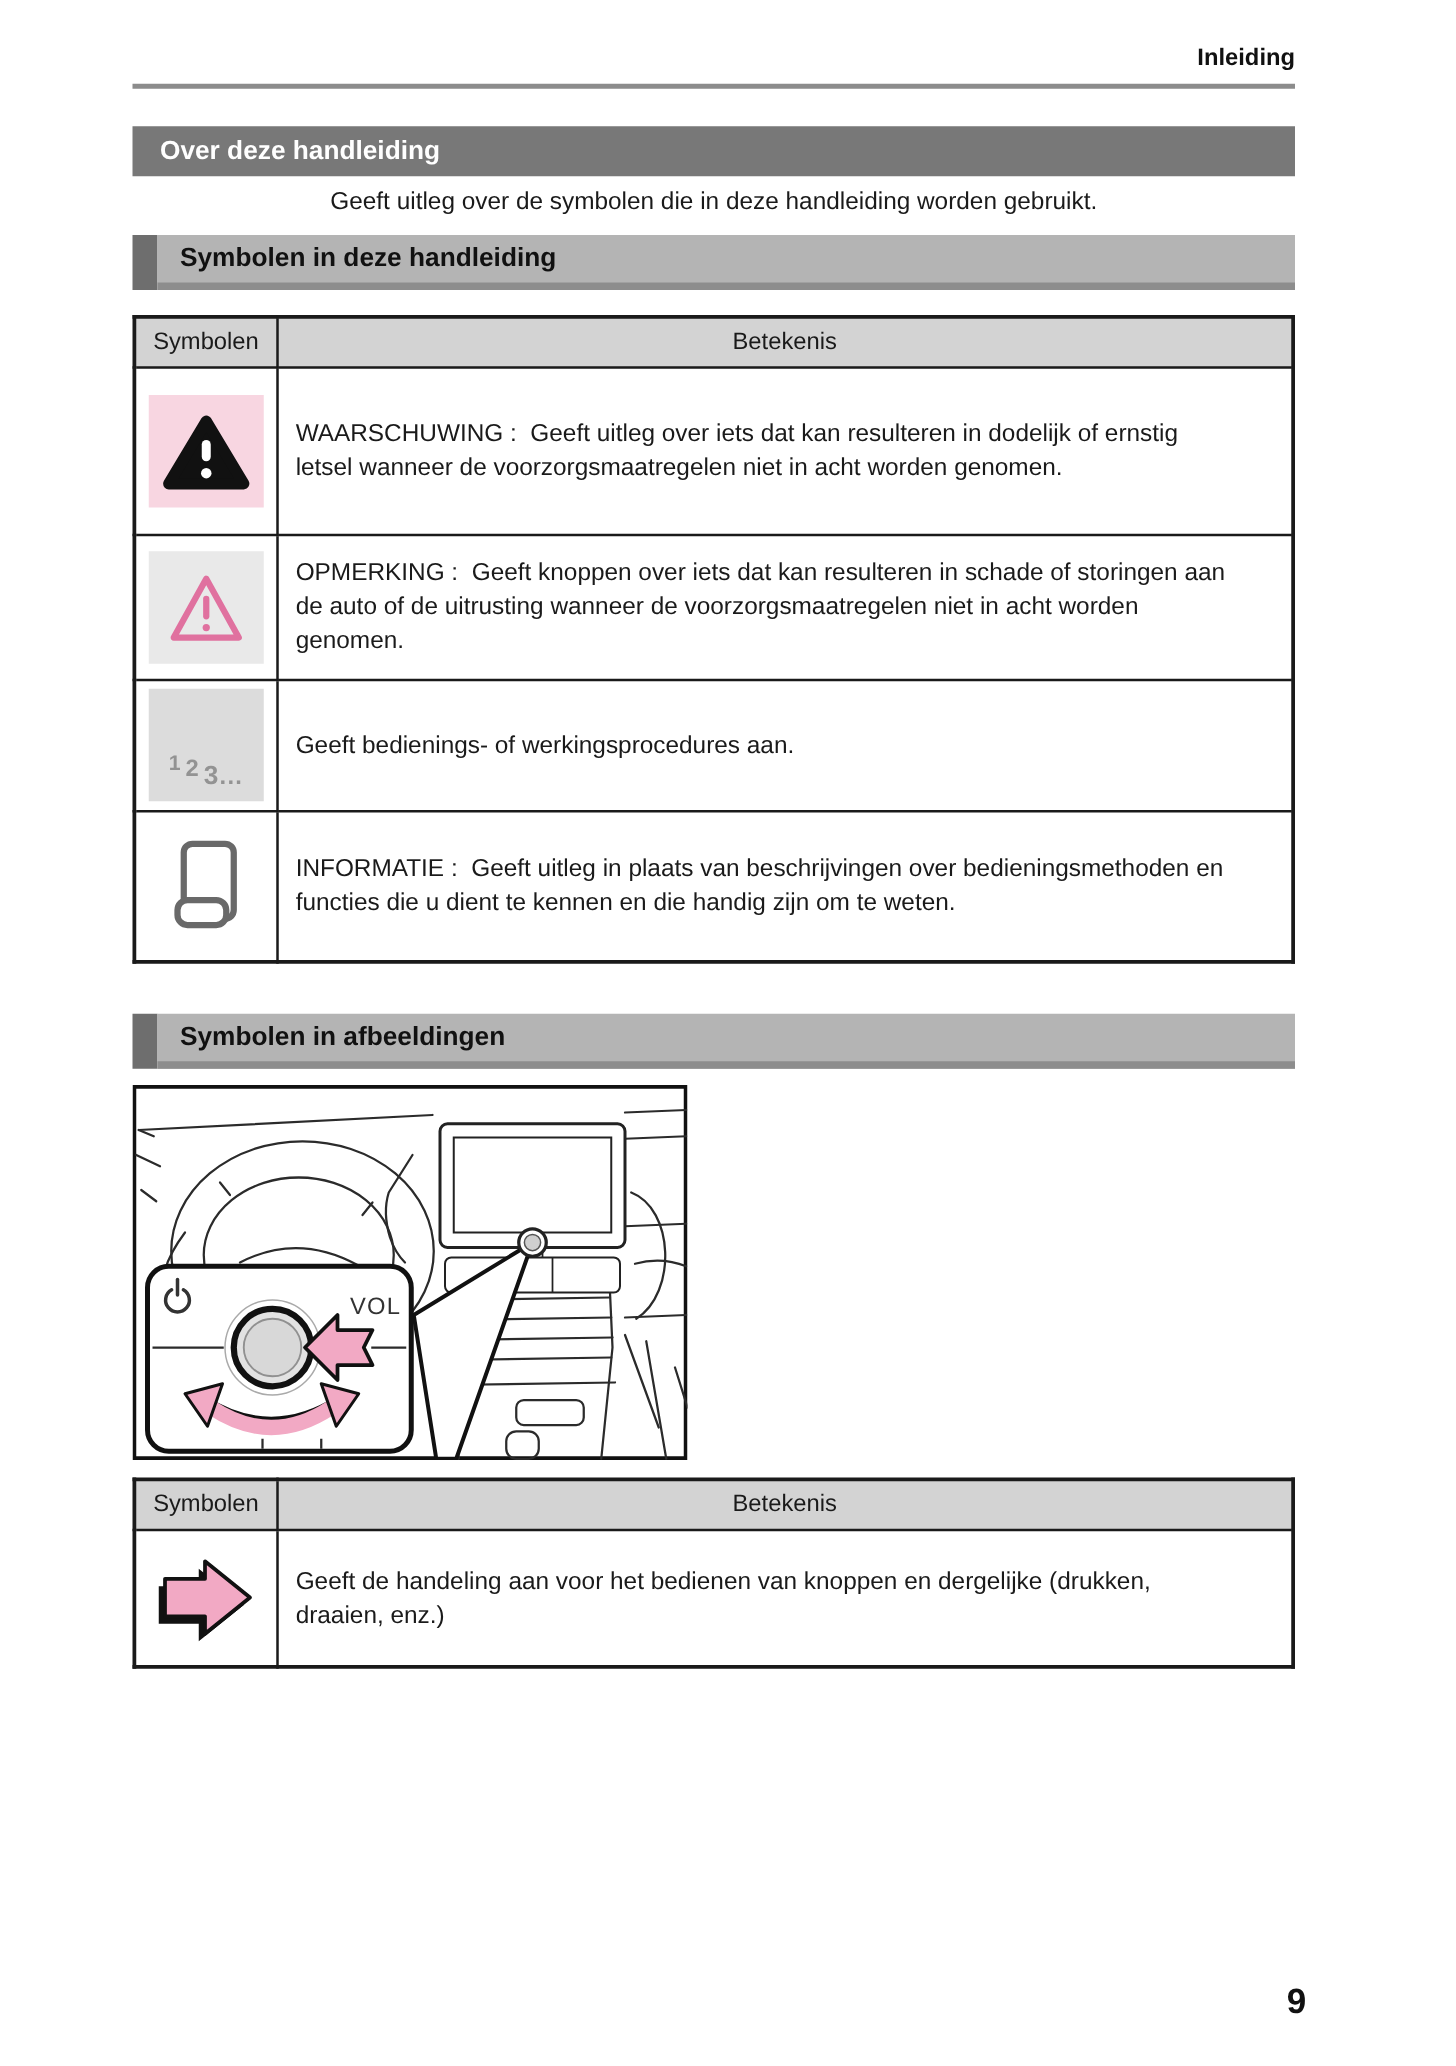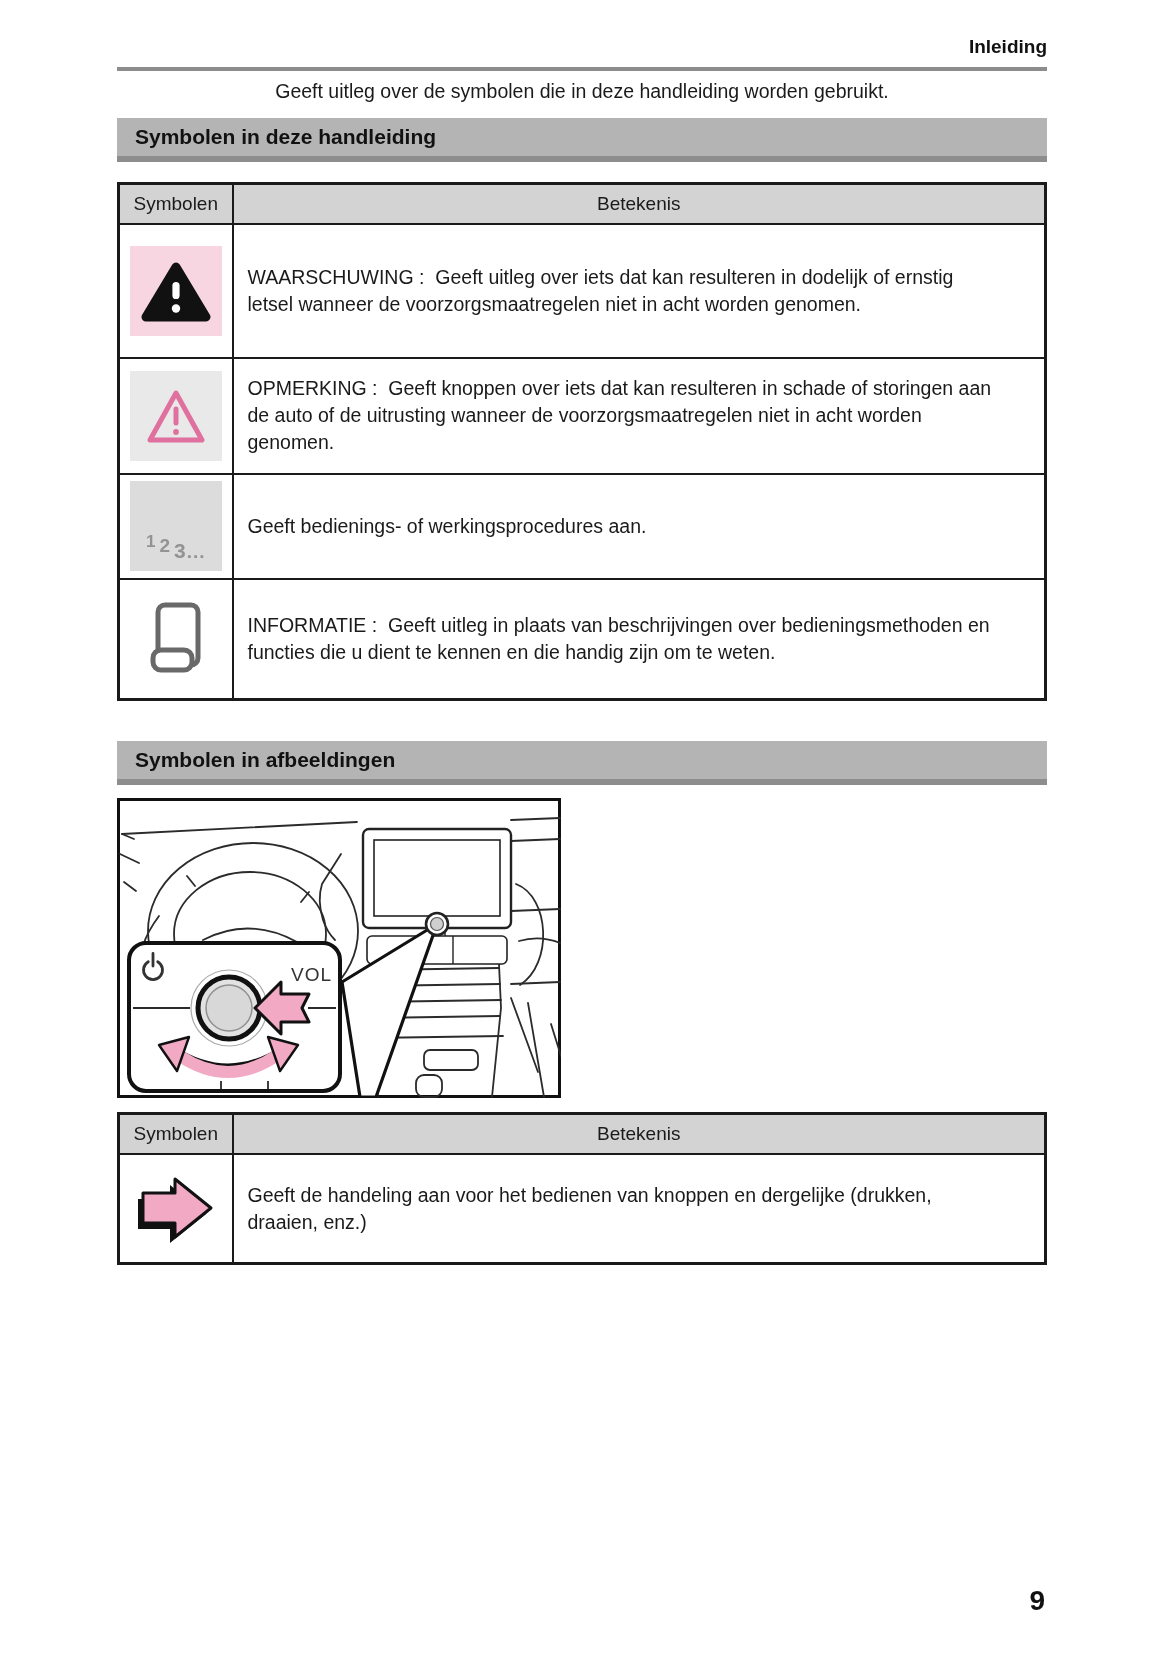--- a/index.html
+++ b/index.html
@@ -6,39 +6,39 @@
   html,body { background:#e9e9e9; }
   .page {
     position: relative;
     width: 1165px; height: 1653px;
     background: #ffffff;
     font-family: "Liberation Sans", sans-serif;
     color: #1a1a1a;
     margin: 0 auto;
     overflow: hidden;
   }
-  .content { position: absolute; left: 117px; top: 0; width: 930px; }
+  .content { position: absolute; left: 106px; top: 0; width: 930px; }
 
   .running-header {
     padding-top: 36px;
     text-align: right;
     font-size: 19px; font-weight: bold; color:#111;
   }
   .header-rule { margin-top: 9px; height: 4px; background: #8c8c8c; }
 
   .title-bar {
     margin-top: 30px; height: 40px; line-height: 40px;
     background: #787878; color: #ffffff;
     font-size: 21px; font-weight: bold;
     padding-left: 22px;
   }
 
   .intro { margin-top: 7px; font-size: 19.5px; line-height: 1.35; text-align: center; }
 
-  .section-bar { display: flex; margin-top: 14px; flex-direction: column; }
+  .section-bar { display: flex; margin-top: 14px; }
   .section-bar.second { margin-top: 40px; }
   .section-bar-left { width: 20px; background: #6e6e6e; }
   .section-bar-main {
     flex: 1; background: #b4b4b4;
     border-bottom: 6px solid #8d8d8d;
     height: 44px;
   }
   .section-bar-main h2 {
     font-size: 21px; font-weight: bold; color: #111;
     line-height: 38px; padding-left: 18px;
@@ -96,20 +96,21 @@
 </style>
 </head>
 <body>
 
 <div class="page">
   <div class="content">
 
     <div class="running-header">Inleiding</div>
     <div class="header-rule"></div>
 
+    <h1 class="title-bar">Over deze handleiding</h1>
 
     <p class="intro">Geeft uitleg over de symbolen die in deze handleiding worden gebruikt.</p>
 
     <div class="section-bar">
       <div class="section-bar-left"></div>
       <div class="section-bar-main">
         <h2>Symbolen in deze handleiding</h2>
       </div>
     </div>
 

